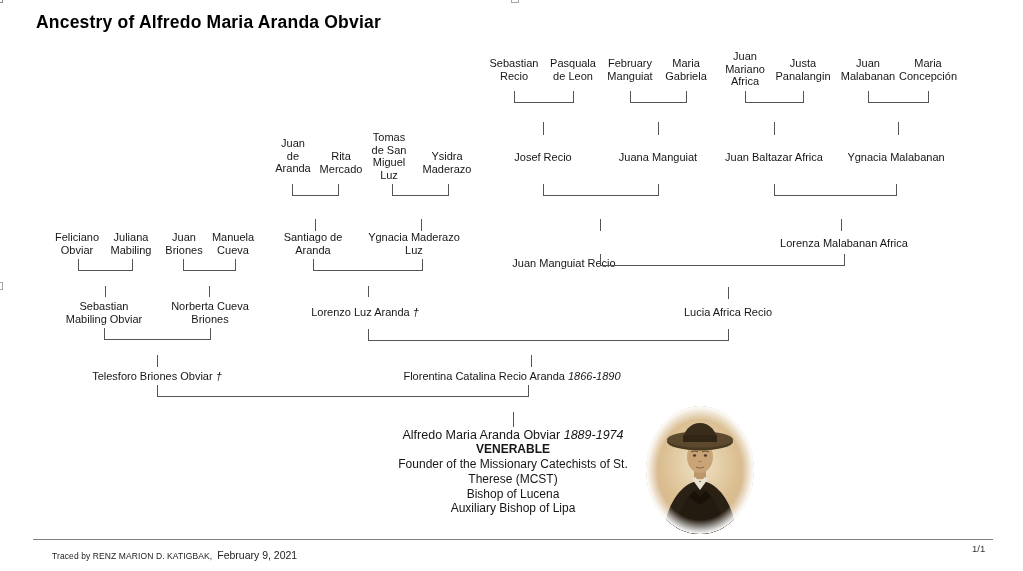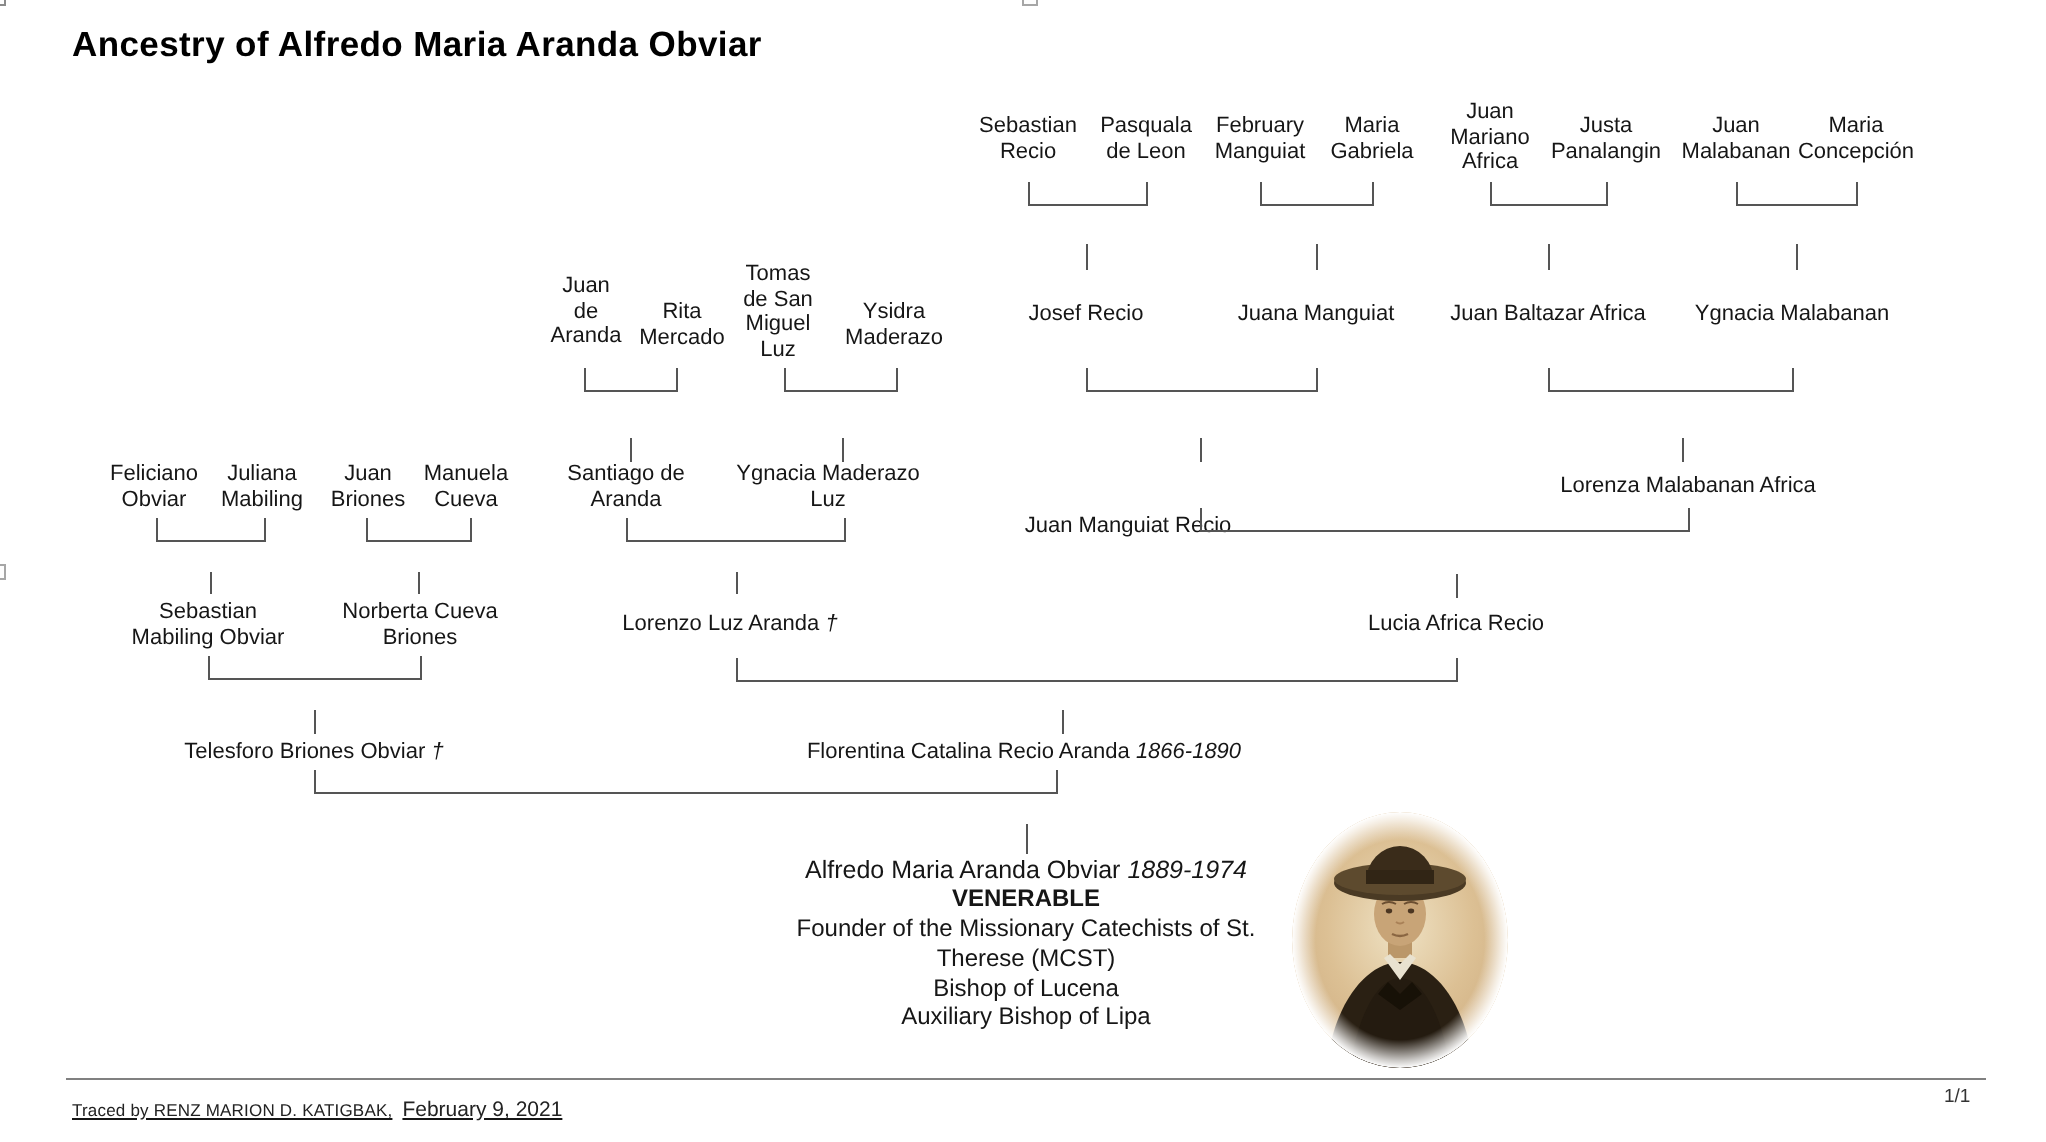--- a/index.html
+++ b/index.html
@@ -17,21 +17,21 @@
 
   .subject{position:absolute;left:513px;top:428px;transform:translateX(-50%);text-align:center;white-space:nowrap;}
   .subject-name{font-size:12.5px;line-height:14px;}
   .subject-title{font-size:12px;font-weight:bold;line-height:15px;}
   .subject-detail{font-size:12px;line-height:14.8px;}
 
   .portrait{position:absolute;left:645px;top:405px;width:110px;height:130px;}
   .portrait svg{display:block;}
 
   .footer-rule{position:absolute;left:33px;top:539px;width:960px;height:1px;background:#808080;}
-  .footer-left{position:absolute;left:36px;top:545px;white-space:nowrap;text-decoration:underline;}
+  .footer-left{position:absolute;left:52px;top:545px;white-space:nowrap;}
   .traced{font-size:8.5px;color:#222;letter-spacing:0.1px;}
   .f-date{font-size:10.5px;color:#222;margin-left:5px;}
   .page-num{position:absolute;left:972px;top:543px;font-size:9.5px;color:#333;}
 
   .handle{position:absolute;width:8px;height:8px;background:#fdfdfd;border:1px solid #a6a6a6;box-sizing:border-box;}
   .handle-top{left:511px;top:-5px;}
   .handle-left{left:-5px;top:282px;}
   .handle-corner{left:-4px;top:-4px;width:7px;height:7px;border-color:#8a8a8a;}
 </style>
 </head>

